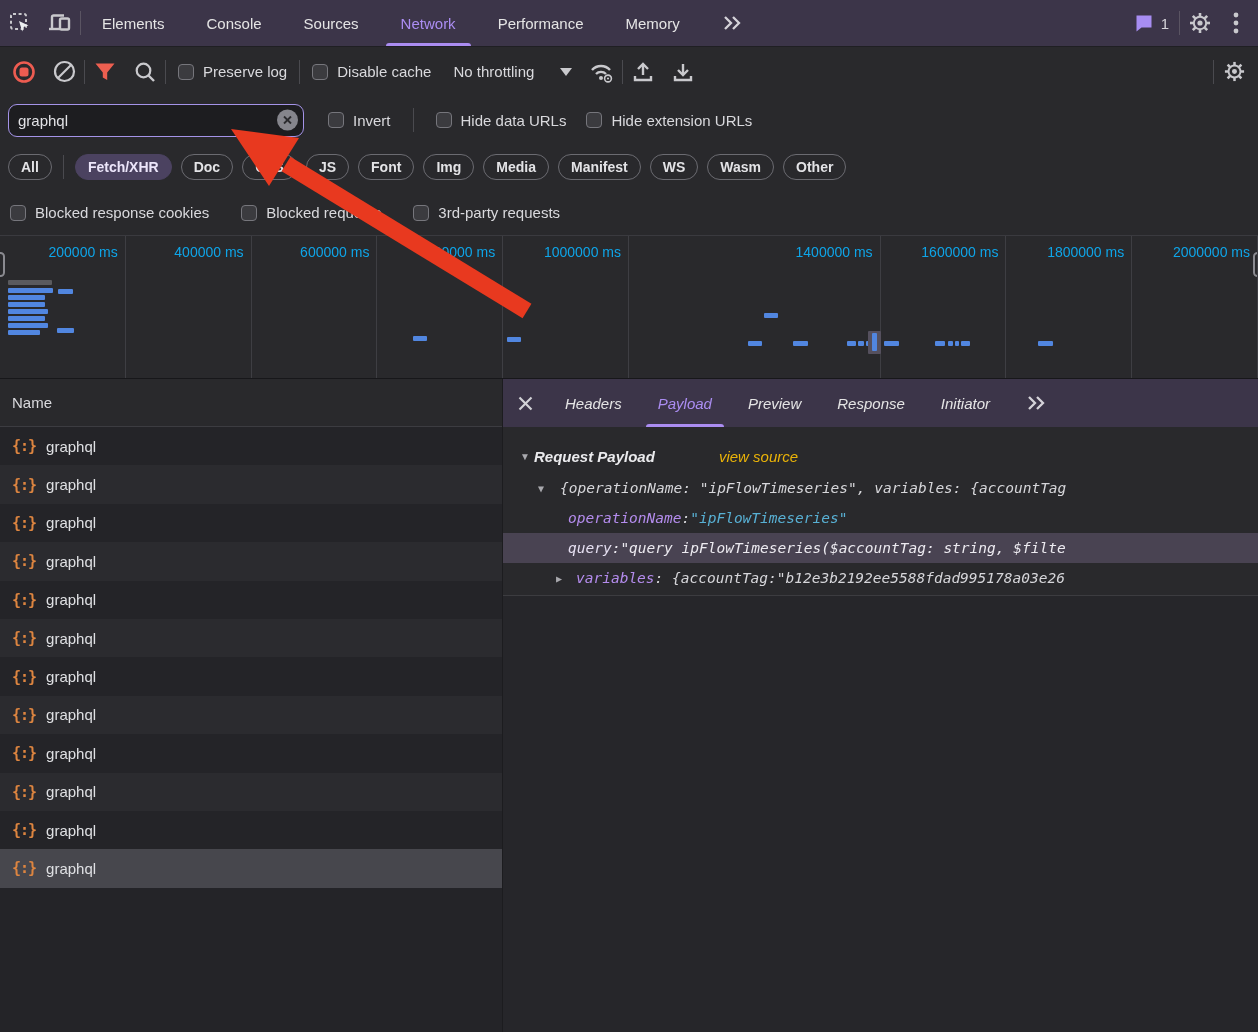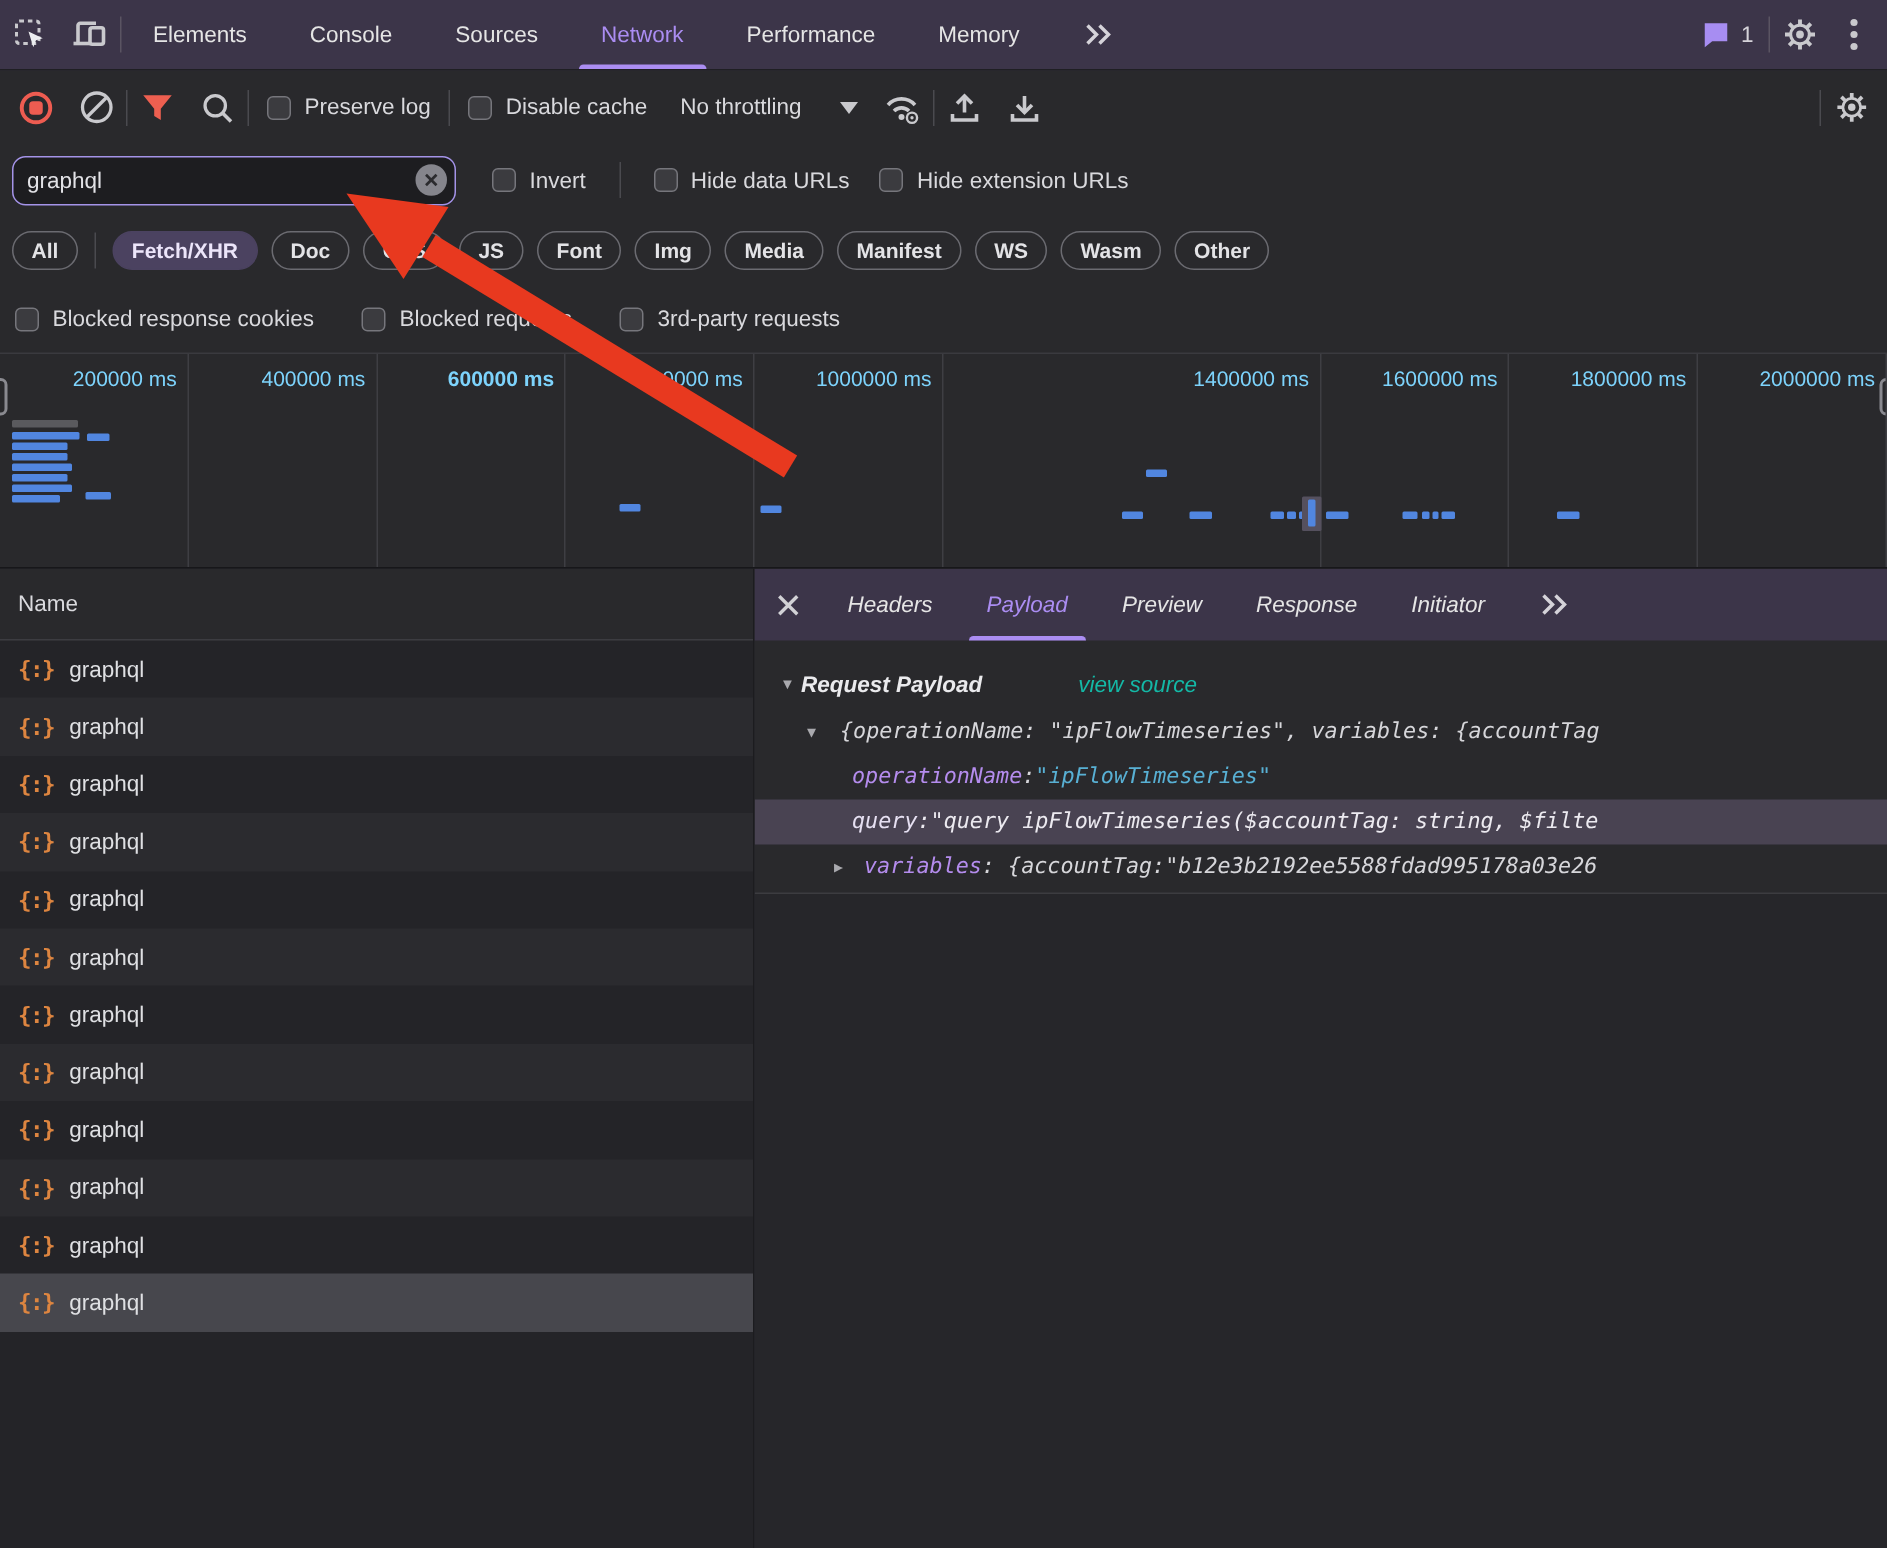--- a/index.html
+++ b/index.html
@@ -34,41 +34,41 @@
   .clear-x { position:absolute; right:5px; top:50%; transform:translateY(-50%); width:21px; height:21px; border-radius:50%; background:#85858c; display:flex; align-items:center; justify-content:center; cursor:pointer; }
   
   .chips-row { height:46px; display:flex; align-items:center; padding:0 8px; gap:9px; }
   .chip { padding:4px 12px; border:1.5px solid #6b6b71; border-radius:14px; color:#e3e3e6; font-weight:bold; font-size:14px; white-space:nowrap; cursor:pointer; }
   .chip.selected { background:#4b4260; border-color:#4b4260; color:#ece5fa; }
   
   .blocked-row { height:45px; display:flex; align-items:center; padding:0 10px; gap:32px; }
   
   .overview { position:relative; height:144px; border-top:1px solid #3a3a3f; border-bottom:1px solid #17171a; background:#29292c; overflow:hidden; }
   .ov-col { position:absolute; top:0; bottom:0; border-right:1px solid #3e3e43; }
-  .ov-label { position:absolute; top:8px; right:7px; font-size:14px; color:#7dd3fc; white-space:nowrap; }
+  .ov-label { position:absolute; top:8px; right:7px; font-size:14px; color:#0ea5e9; white-space:nowrap; }
   .ov-bar { position:absolute; border-radius:1px; }
   .ov-grip { position:absolute; width:9px; height:25px; border:2px solid #8a8a90; border-radius:5px; background:#29292c; top:16px; }
   
   .main { display:flex; height:653px; }
   .left-panel { width:503px; flex:none; background:#242428; border-right:1px solid #1c1c1f; display:flex; flex-direction:column; }
   .name-header { height:48px; flex:none; background:#29292c; border-bottom:1px solid #3c3c41; display:flex; align-items:center; padding:0 12px; color:#dadade; }
   .req-row { height:38.4px; flex:none; display:flex; align-items:center; gap:10px; padding:0 12px; color:#dfe0e3; cursor:pointer; }
   .req-row.odd { background:#2b2b2f; }
   .req-row.selected { background:#47474d; }
   .fetch-ic { font-family:"DejaVu Sans Mono", monospace; font-weight:bold; color:#dd8540; font-size:15px; letter-spacing:-1px; }
   
   .right-panel { flex:1; display:flex; flex-direction:column; overflow:hidden; background:#29292c;font-style:italic; }
   .detail-tabbar { height:48px; flex:none; background:var(--tab-bg); display:flex; align-items:stretch; }
   .close-x { width:44px; display:flex; align-items:center; justify-content:center; cursor:pointer; }
   .detail-tabbar .tab { padding:0 18px; }
   .payload { flex:1; font-size:15px; overflow:hidden; }
   .pl-title-row { display:flex; align-items:center; height:34px; margin-top:12px; padding-left:17px; }
   .pl-caret { color:#a9a9ae; font-size:10px; width:14px; flex:none; }
   .pl-title { font-weight:bold; color:#eaeaed; }
-  .pl-viewsource { margin-left:64px; color:#14b8a6; cursor:pointer; }
+  .pl-viewsource { margin-left:64px; color:#eab308; cursor:pointer; }
   .pl-line { display:flex; align-items:center; height:30px; white-space:nowrap; overflow:hidden; font-family:"DejaVu Sans Mono", monospace; font-size:14.5px; }
   .pl-line.hl { background:#494352; }
   .seg-plain { color:#d6d6da; } .seg-key { color:var(--key-purple); }
   .seg-string { color:var(--string-cyan); }
   .seg-key-selected { color:#e6e0f2; } .seg-plain-selected { color:#eceaf0; }
   .pl-divider { border-top:1px solid #3c3c40; margin-top:2px; height:0; }
   .pl-rest { height:100%; background:#26262a; }
   
   .anno { position:absolute; inset:0; pointer-events:none; z-index:60; }
   svg.glyph { display:block; }
@@ -290,21 +290,21 @@
 
   <div class="overview" id="overview">
     <div class="ov-grip" style="left:-4px"></div>
     <div class="ov-grip" style="right:-4px"></div>
   <div class="ov-col" style="left: 0px; width: 125.8px;">
         <span class="ov-label">200000 ms</span>
       </div>
       <div class="ov-col" style="left: 125.8px; width: 125.8px;">
         <span class="ov-label">400000 ms</span>
       </div>
-      <div class="ov-col" style="left: 251.6px; width: 125.8px; font-weight: bold;">
+      <div class="ov-col" style="left: 251.6px; width: 125.8px;">
         <span class="ov-label">600000 ms</span>
       </div>
       <div class="ov-col" style="left: 377.4px; width: 125.8px;">
         <span class="ov-label">800000 ms</span>
       </div>
       <div class="ov-col" style="left: 503.2px; width: 125.8px;">
         <span class="ov-label">1000000 ms</span>
       </div>
       <div class="ov-col" style="left: 754.8px; width: 125.8px;">
         <span class="ov-label">1400000 ms</span>

